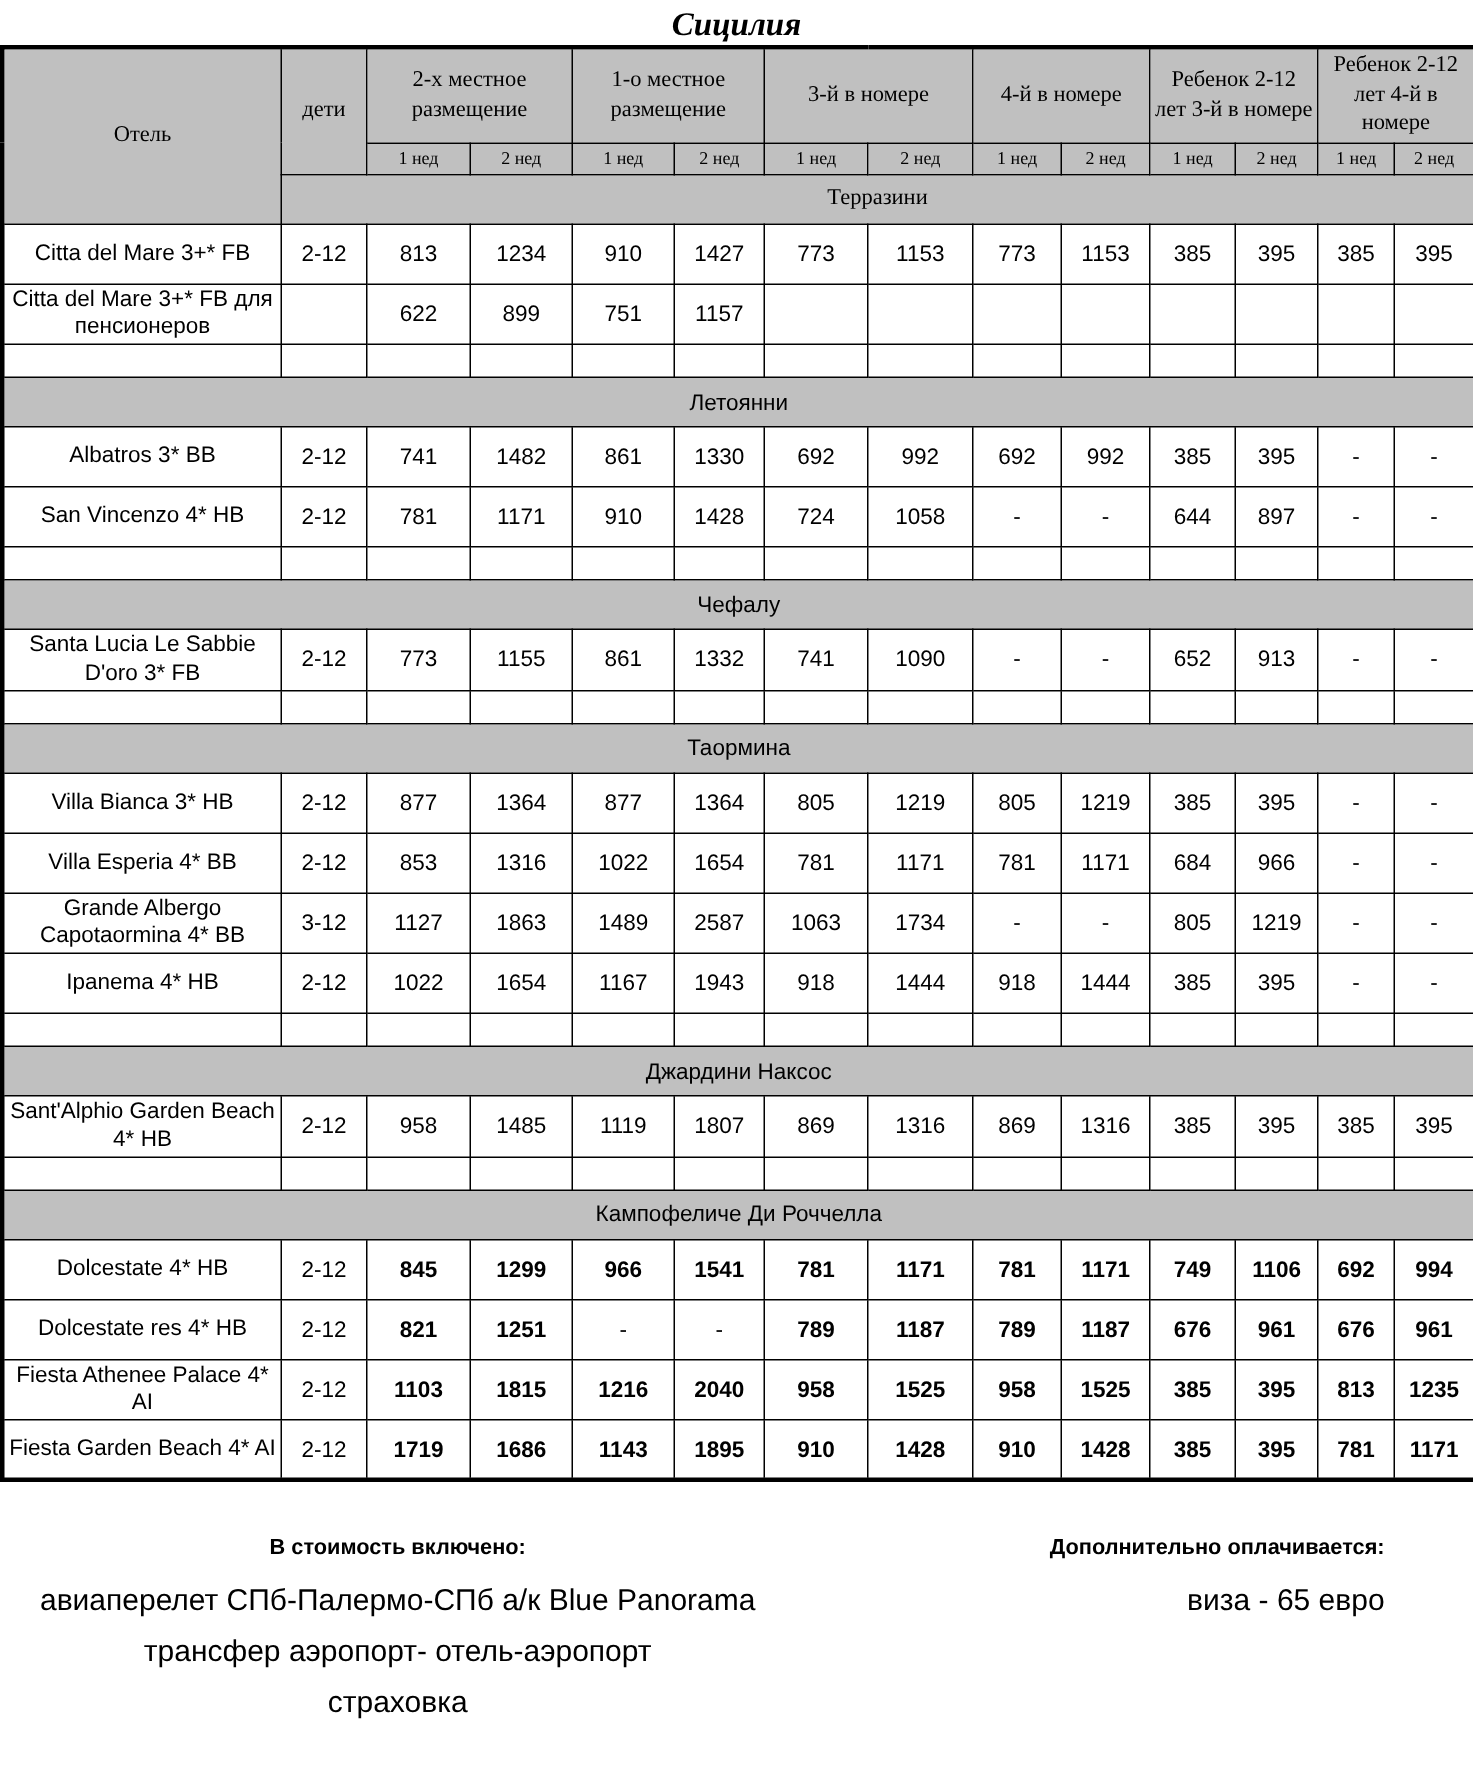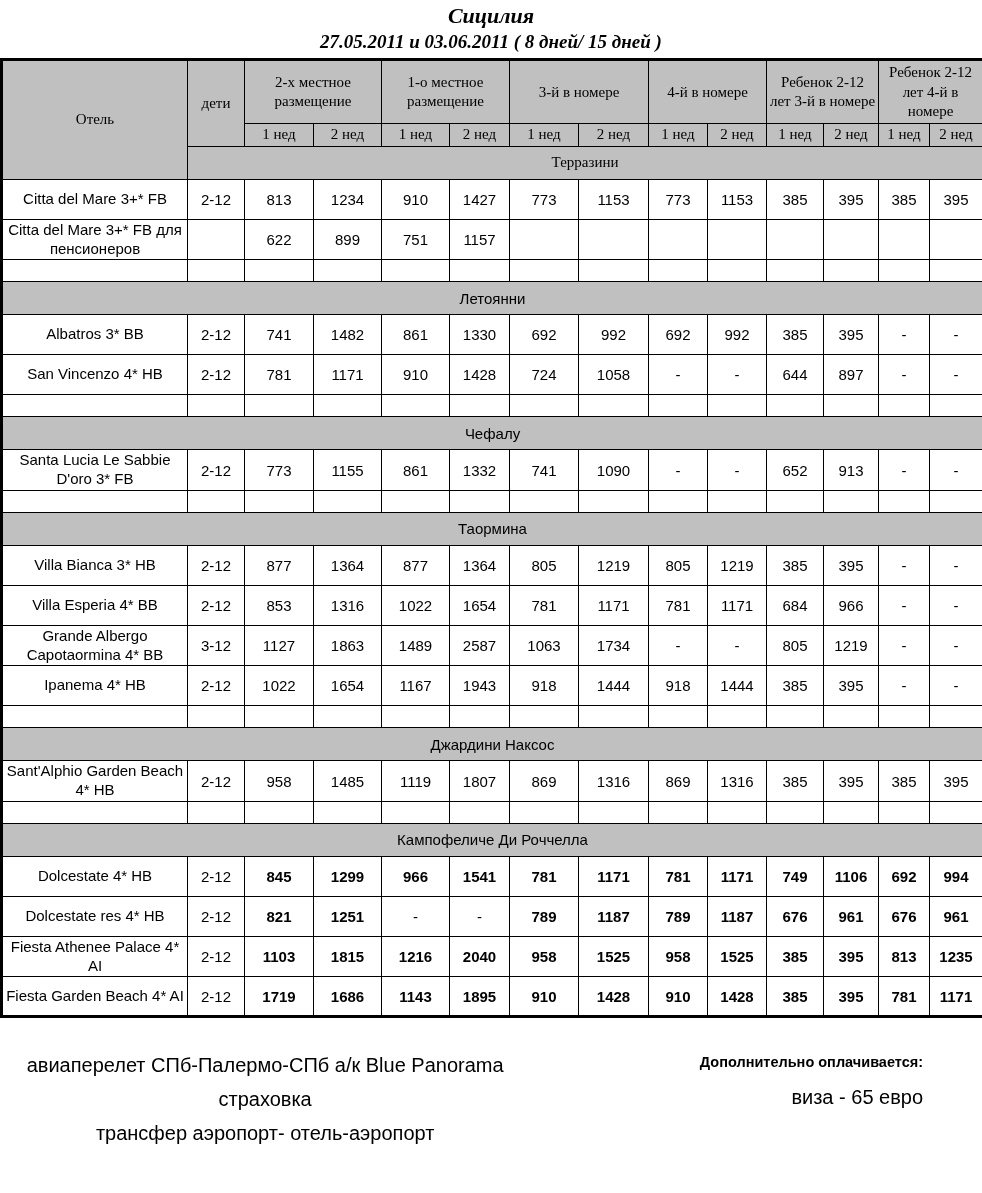--- a/index.html
+++ b/index.html
@@ -49,21 +49,21 @@
   }
   .head-cell {
     background: #c0c0c0;
     font-family: "Liberation Serif", serif;
     font-size: 16px;
     line-height: 1.3;
     padding: 2px 5px;
   }
   tr.h-group { height: 64px; }
   tr.h-week  { height: 21px; }
-  tr.h-week .head-cell { font-size: 15px; }
+  tr.h-week .head-cell { font-size: 12px; }
   tr.band-row { height: 33px; }
   .band-cell {
     background: #c0c0c0;
     border-top: 2px solid #000;
     border-bottom: 2px solid #000;
     font-size: 16px;
   }
   .serif-band { font-family: "Liberation Serif", serif; }
   tr.data-row { height: 40px; }
   tr.spacer-row { height: 22px; }
@@ -78,21 +78,20 @@
   .footer-right { width: 40%; text-align: right; }
   .footer-title { font-weight: bold; font-size: 14.5px; margin-bottom: 16px; }
   .footer-item  { font-size: 20px; margin-bottom: 11px; }
 </style>
 </head>
 <body>
 
 <div class="page">
 
   <h1 class="page-title">Сицилия</h1>
-  <h2 class="page-subtitle">27.05.2011  и 03.06.2011 ( 8 дней/ 15 дней )</h2>
 
   <table class="price-table">
     <colgroup>
       <col style="width:186px">
         <col style="width:57px">
       <col style="width:69px">
         <col style="width:68px">
       <col style="width:68px">
         <col style="width:60px">
       <col style="width:69px">
@@ -451,23 +450,24 @@
           <td class="price-cell bold">385</td>
           <td class="price-cell bold">395</td>
           <td class="price-cell bold">781</td>
           <td class="price-cell bold">1171</td>
         </tr>
       </tbody>
   </table>
 
   <div class="footer">
     <div class="footer-left">
+      <div class="footer-title">В стоимость включено:</div>
       <div class="footer-item">авиаперелет СПб-Палермо-СПб а/к  Blue Panorama</div>
+      <div class="footer-item">трансфер аэропорт- отель-аэропорт</div>
       <div class="footer-item">страховка</div>
-      <div class="footer-item">трансфер аэропорт- отель-аэропорт</div>
     </div>
     <div class="footer-right">
       <div class="footer-title">Дополнительно оплачивается:</div>
       <div class="footer-item">виза - 65 евро</div>
     </div>
   </div>
 
 </div>
 
 </body></html>

